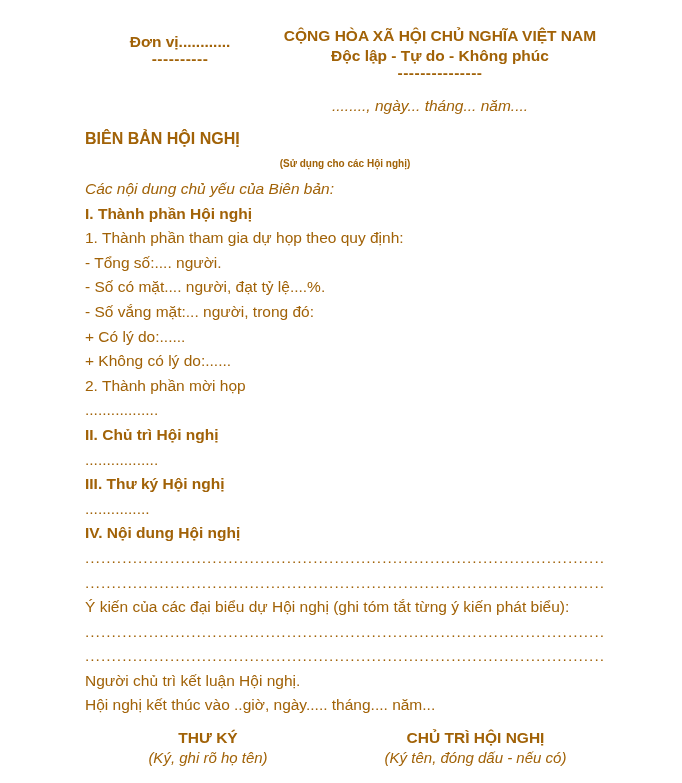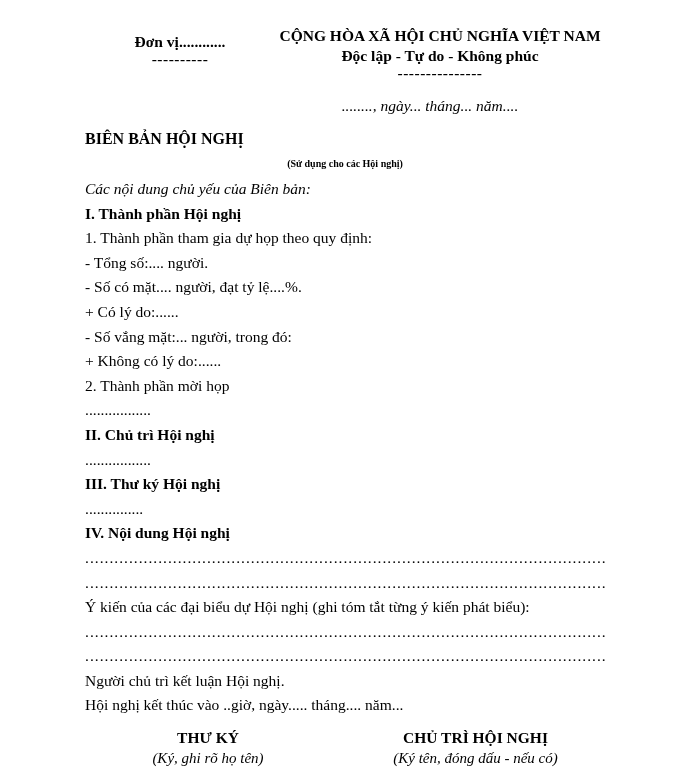--- a/index.html
+++ b/index.html
@@ -2,22 +2,22 @@
 <html><head>
 <meta charset="utf-8">
 <style>
   html, body { margin: 0; padding: 0; background: #ffffff; }
   .page {
     position: relative;
     width: 682px;
     height: 783px;
     box-sizing: border-box;
     background: #ffffff;
-    color: #000000;
-    font-family: Liberation Serif, serif;
+    color: #a16207;
+    font-family: Liberation Sans, sans-serif;
     font-size: 15.5px;
     padding: 26px 77px 0 85px;
     overflow: hidden;
   }
   
   .header { display: flex; align-items: flex-start; }
   .header-left { width: 190px; text-align: center; padding-top: 6px; flex: none; }
   .header-right { flex: 1; text-align: center; }
   .hl-line { line-height: 19px; }
   .bold { font-weight: bold; }
@@ -86,22 +86,22 @@
 
   <div class="doc-title">BIÊN BẢN HỘI NGHỊ</div>
   <div class="doc-subtitle">(Sử dụng cho các Hội nghị)</div>
 
   <div class="body-block">
     <div class="line italic">Các nội dung chủ yếu của Biên bản:</div>
     <div class="line heading">I. Thành phần Hội nghị</div>
     <div class="line">1. Thành phần tham gia dự họp theo quy định:</div>
     <div class="line">- Tổng số:.... người.</div>
     <div class="line">- Số có mặt.... người, đạt tỷ lệ....%.</div>
+    <div class="line">- Số vắng mặt:... người, trong đó:</div>
     <div class="line">+ Có lý do:......</div>
-    <div class="line">- Số vắng mặt:... người, trong đó:</div>
     <div class="line">+ Không có lý do:......</div>
     <div class="line">2. Thành phần mời họp</div>
     <div class="line">.................</div>
     <div class="line heading">II. Chủ trì Hội nghị</div>
     <div class="line">.................</div>
     <div class="line heading">III. Thư ký Hội nghị</div>
     <div class="line">...............</div>
     <div class="line heading">IV. Nội dung Hội nghị</div>
     <div class="dotfill">........................................................................................................................................................................................</div>
     <div class="dotfill">........................................................................................................................................................................................</div>

